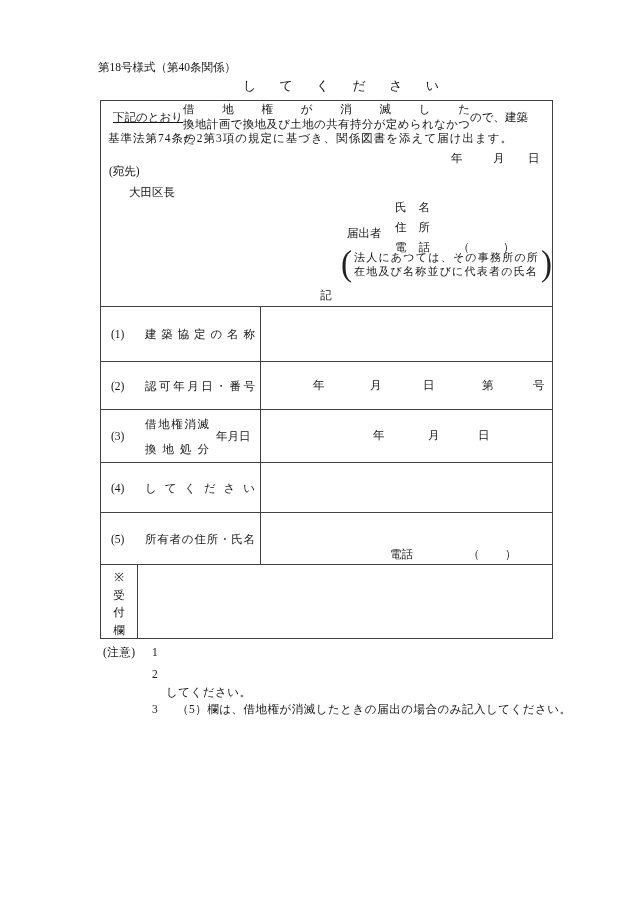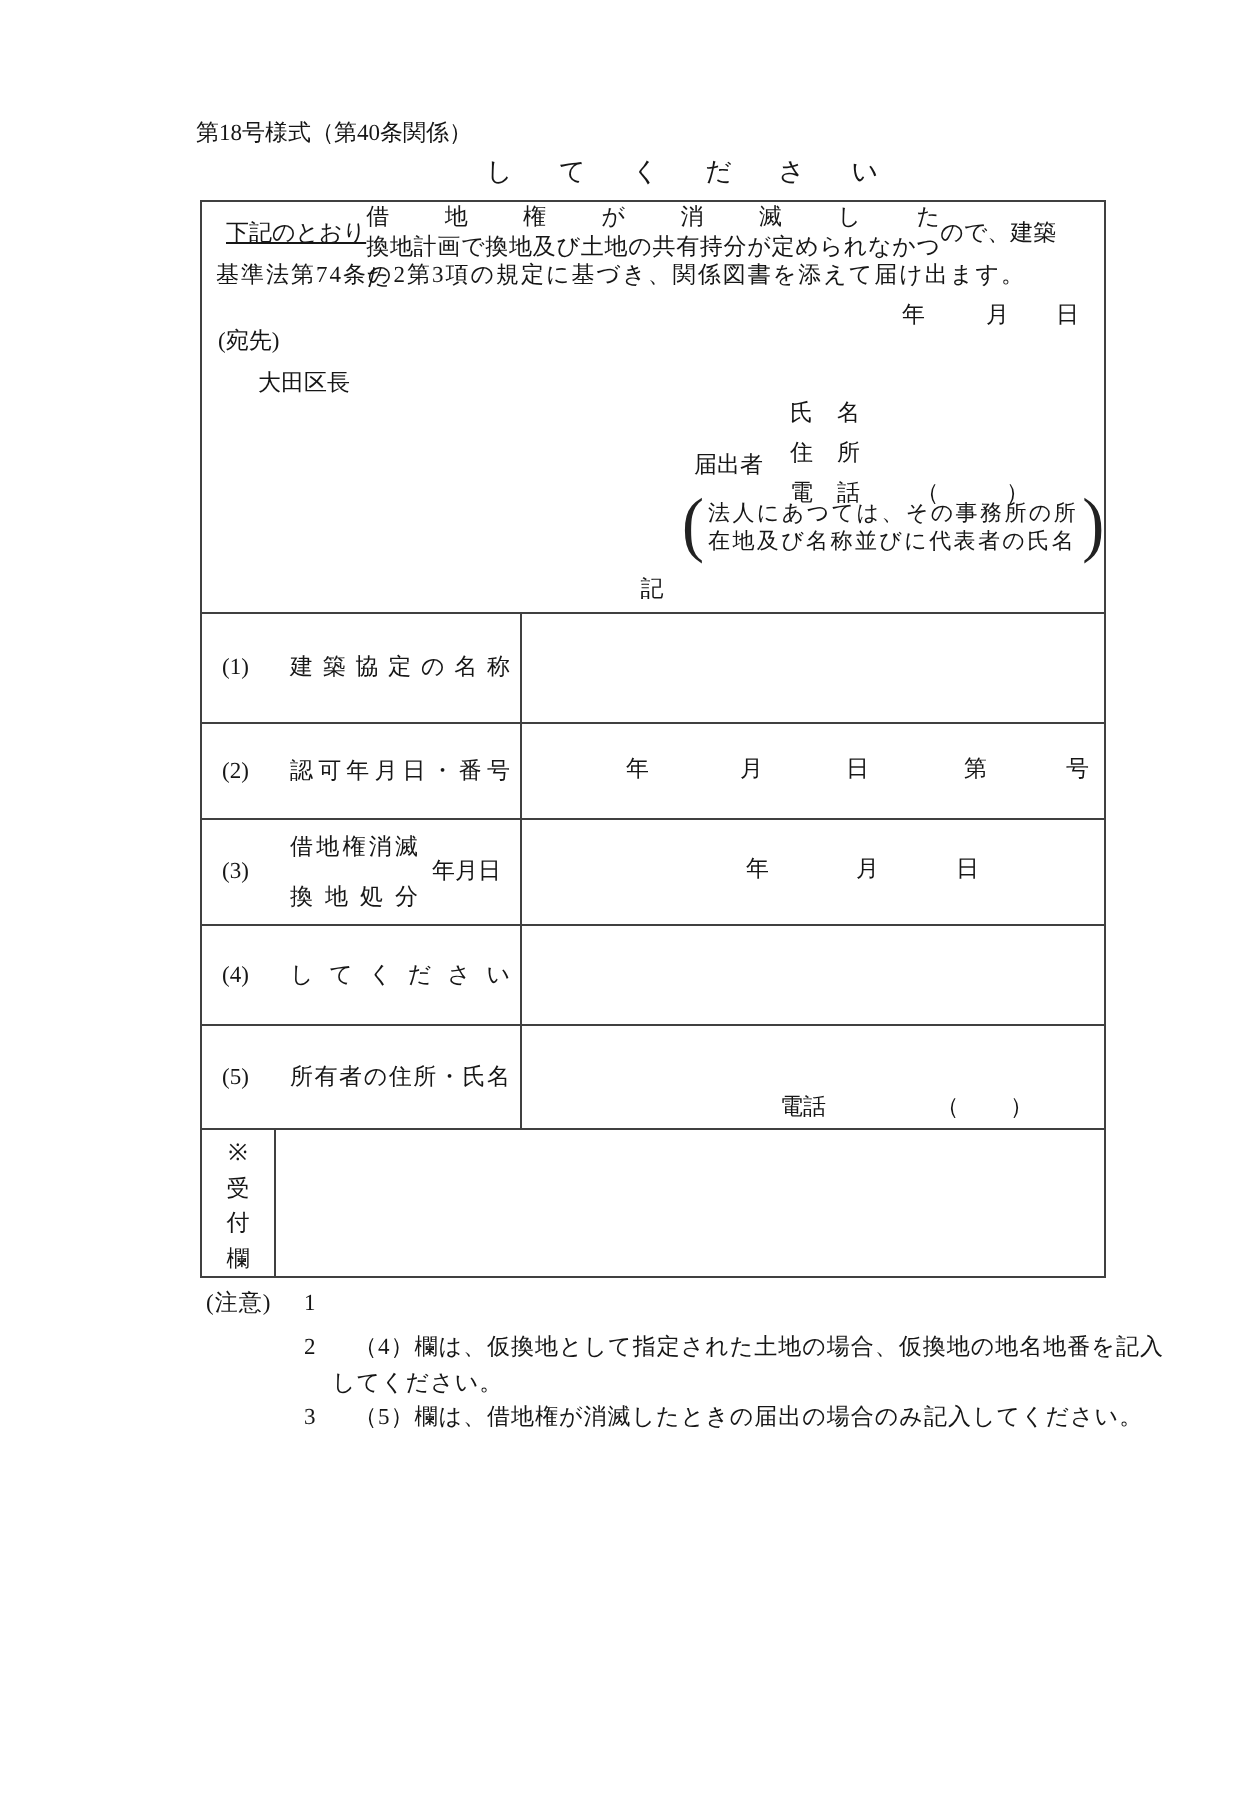--- a/index.html
+++ b/index.html
@@ -186,21 +186,20 @@
     </div>
   </div>
 
   <div class="notes">
     <div class="note-line nl1">
       <span class="n-heading">(注意)</span>
       <span class="n-no">1</span>
     </div>
     <div class="note-line nl2">
       <span class="n-no">2</span>
-      <span class="n-text">（4）欄は、仮換地として指定された土地の場合、仮換地の地名地番を記入</span>
     </div>
     <div class="note-line nl3">
       <span class="n-cont">してください。</span>
     </div>
     <div class="note-line nl4">
       <span class="n-no">3</span>
       <span class="n-text">（5）欄は、借地権が消滅したときの届出の場合のみ記入してください。</span>
     </div>
   </div>
 

